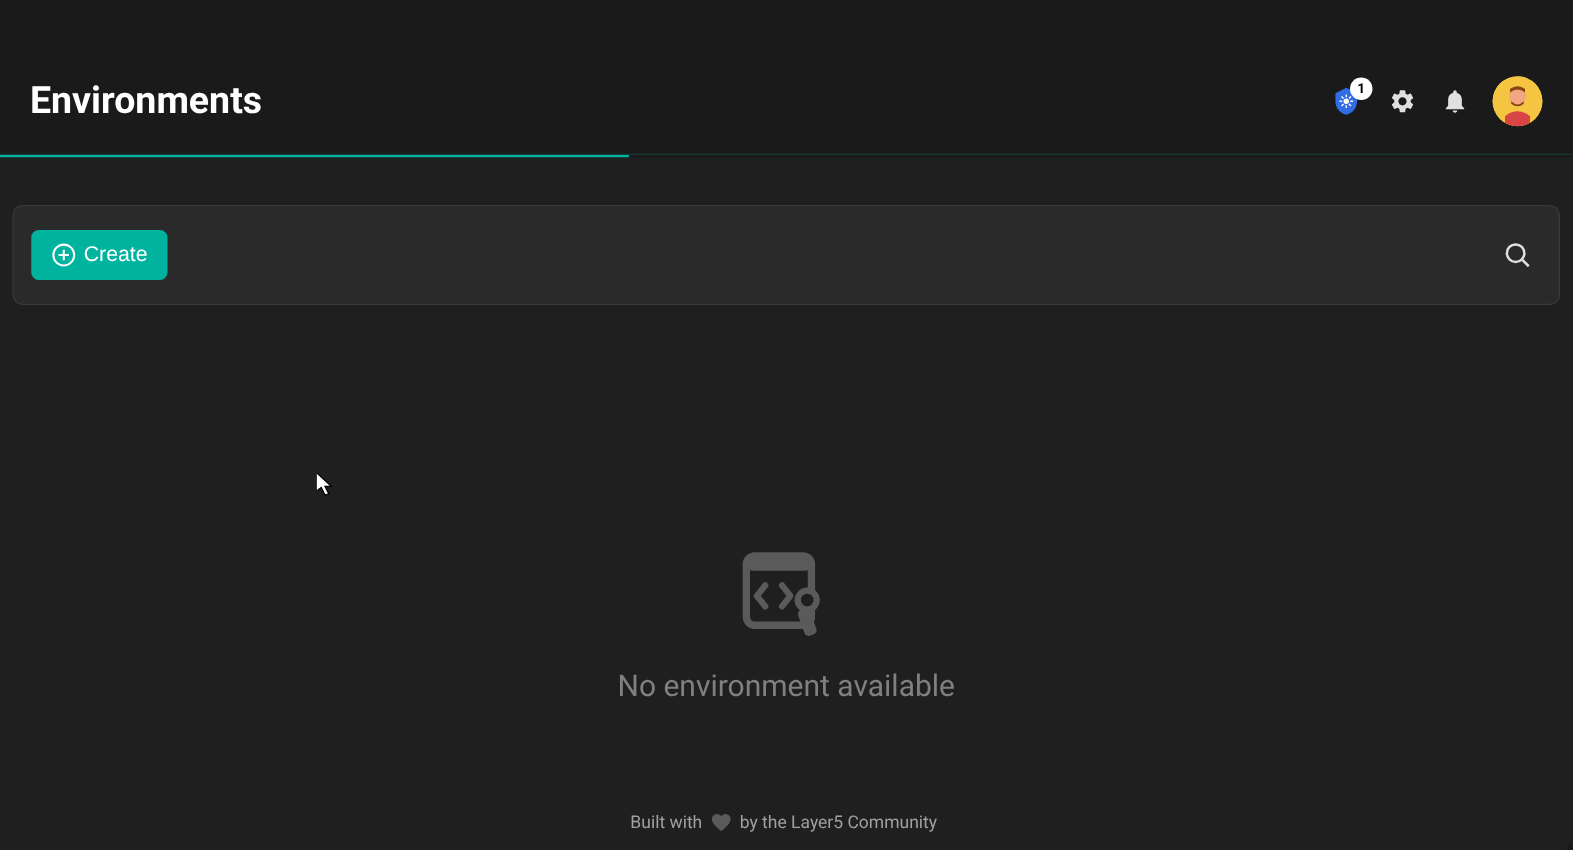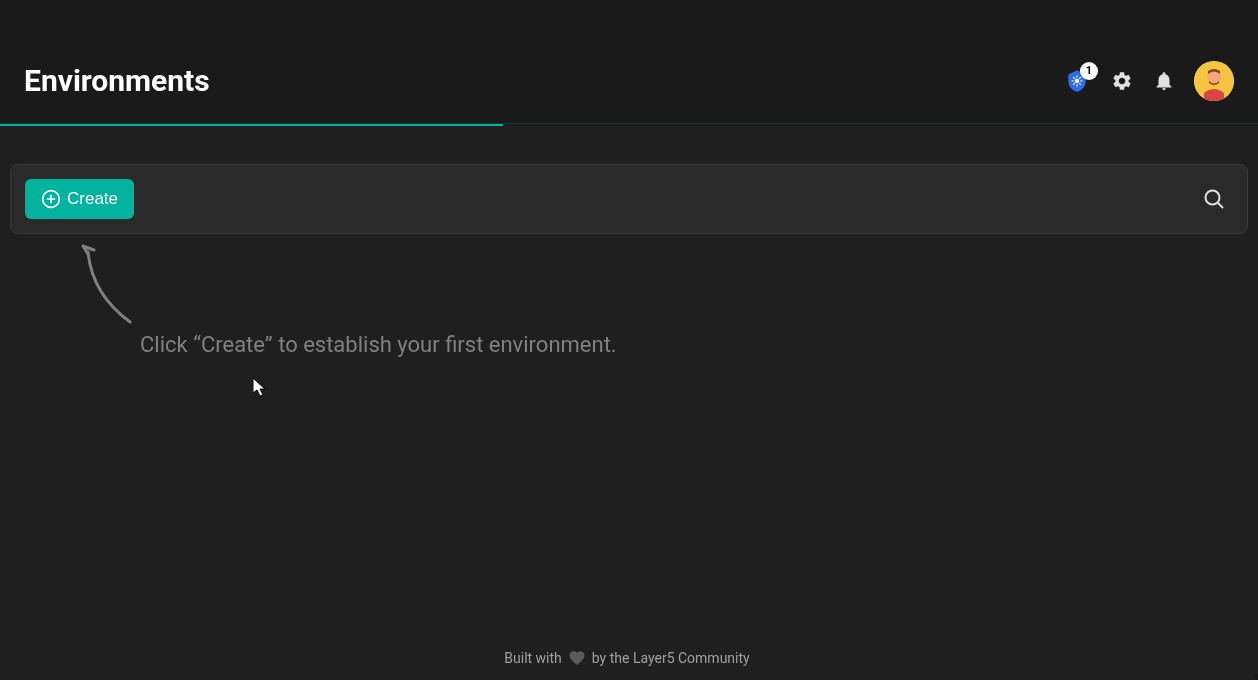--- a/index.html
+++ b/index.html
@@ -97,21 +97,21 @@
     .main {
       padding: 24px 10px 0 10px;
       background: #1f1f1f;
       height: calc(100% - 88px - 44px);
       position: relative;
     }
     .toolbar {
       background: #2a2a2a;
       border: 1px solid #3a3a3a;
       border-radius: 8px;
-      height: 70px;
+      height: 80px;
       display: flex;
       align-items: center;
       padding: 0 14px;
       position: relative;
       margin: 14px 0 0 0;
     }
     .create-btn {
       background: #00b39f;
       color: #ffffff;
       border: none;
@@ -254,28 +254,32 @@
       <span>Create</span>
     </button>
     <div class="search-icon-btn">
       <svg viewBox="0 0 24 24" fill="none" stroke="currentColor" stroke-width="2" width="24" height="24">
         <circle cx="10.5" cy="10.5" r="7"></circle>
         <path d="M21 21l-5-5"></path>
       </svg>
     </div>
   </div>
 
-  <div class="hint-container">
-    <svg class="arrow-svg" viewBox="0 0 70 90">
-      <path d="M 18 10 L 13 2 L 24 6" fill="none" stroke="#808080" stroke-width="3" stroke-linecap="round" stroke-linejoin="round"></path>
-      <path d="M 18 8 Q 22 50 60 78" fill="none" stroke="#808080" stroke-width="3" stroke-linecap="round"></path>
+
+  <div class="empty-state">
+    <svg class="empty-icon" viewBox="0 0 100 100">
+      <rect x="12" y="14" width="62" height="66" rx="8" fill="none" stroke="#5a5a5a" stroke-width="7"></rect>
+      <rect x="12" y="14" width="62" height="14" rx="6" fill="#5a5a5a"></rect>
+      <path d="M 30 42 L 22 52 L 30 62" fill="none" stroke="#5a5a5a" stroke-width="6" stroke-linecap="round" stroke-linejoin="round"></path>
+      <path d="M 46 42 L 54 52 L 46 62" fill="none" stroke="#5a5a5a" stroke-width="6" stroke-linecap="round" stroke-linejoin="round"></path>
+      <circle cx="70" cy="56" r="9" fill="#1f1f1f" stroke="#5a5a5a" stroke-width="6"></circle>
+      <rect x="64" y="64" width="12" height="26" rx="4" fill="#5a5a5a" transform="rotate(-20 70 77)"></rect>
     </svg>
-    <div class="hint-text">Click “Create” to establish your first environment.</div>
+    <div class="empty-text">No environment available</div>
   </div>
-
 </div>
 
 <div class="footer">
   <span class="footer-text">Built with</span>
   <svg viewBox="0 0 24 24" fill="#5a5a5a">
     <path d="M12 21.35l-1.45-1.32C5.4 15.36 2 12.28 2 8.5 2 5.42 4.42 3 7.5 3c1.74 0 3.41.81 4.5 2.09C13.09 3.81 14.76 3 16.5 3 19.58 3 22 5.42 22 8.5c0 3.78-3.4 6.86-8.55 11.54L12 21.35z"></path>
   </svg>
   <span class="footer-text">by the Layer5 Community</span>
 </div>
 

